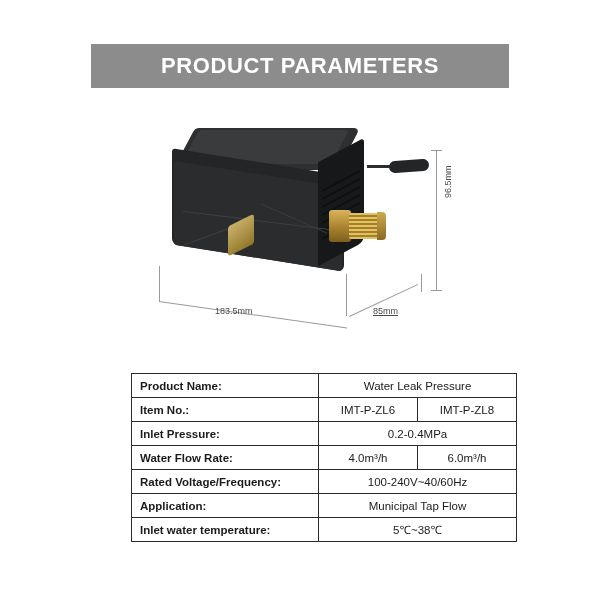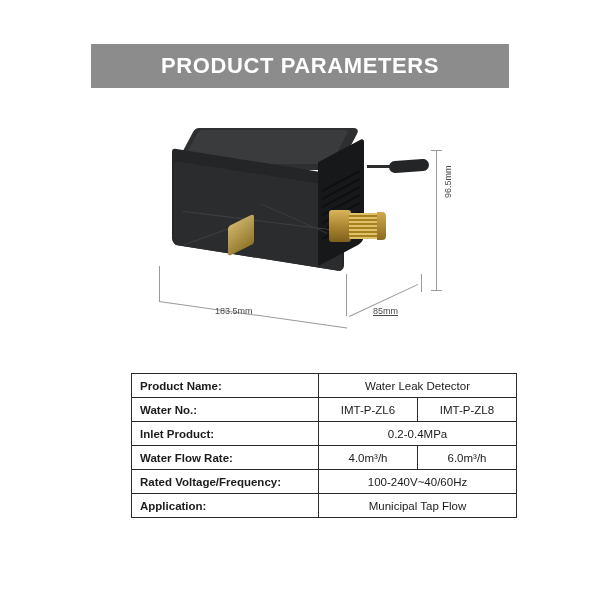--- a/index.html
+++ b/index.html
@@ -294,40 +294,44 @@
 
     <div class="dim-line" style="left:258px; top:228px; width:76px; height:1px; transform:rotate(-25deg); transform-origin:left top;"></div>
     <div class="dim-line" style="left:330px; top:186px; width:1px; height:18px;"></div>
     <div class="dim-label" style="left:282px; top:218px;text-decoration:underline;">85mm</div>
   </div>
 
   <table class="spec-table">
     <tbody>
       <tr>
         <td class="label-cell">Product Name:</td>
-        <td class="value-cell" colspan="2">Water Leak Detector</td>
-      </tr>
-      <tr>
-        <td class="label-cell">Water No.:</td>
+        <td class="value-cell" colspan="2">Water Leak Pressure</td>
+      </tr>
+      <tr>
+        <td class="label-cell">Item No.:</td>
         <td class="value-cell">IMT-P-ZL6</td>
         <td class="value-cell">IMT-P-ZL8</td>
       </tr>
       <tr>
-        <td class="label-cell">Inlet Product:</td>
+        <td class="label-cell">Inlet Pressure:</td>
         <td class="value-cell" colspan="2">0.2-0.4MPa</td>
       </tr>
       <tr>
         <td class="label-cell">Water Flow Rate:</td>
         <td class="value-cell">4.0m³/h</td>
         <td class="value-cell">6.0m³/h</td>
       </tr>
       <tr>
         <td class="label-cell">Rated Voltage/Frequency:</td>
         <td class="value-cell" colspan="2">100-240V~40/60Hz</td>
       </tr>
       <tr>
         <td class="label-cell">Application:</td>
         <td class="value-cell" colspan="2">Municipal Tap Flow</td>
       </tr>
+      <tr>
+        <td class="label-cell">Inlet water temperature:</td>
+        <td class="value-cell" colspan="2">5℃~38℃</td>
+      </tr>
     </tbody>
   </table>
 
 </div>
 
 </body></html>

